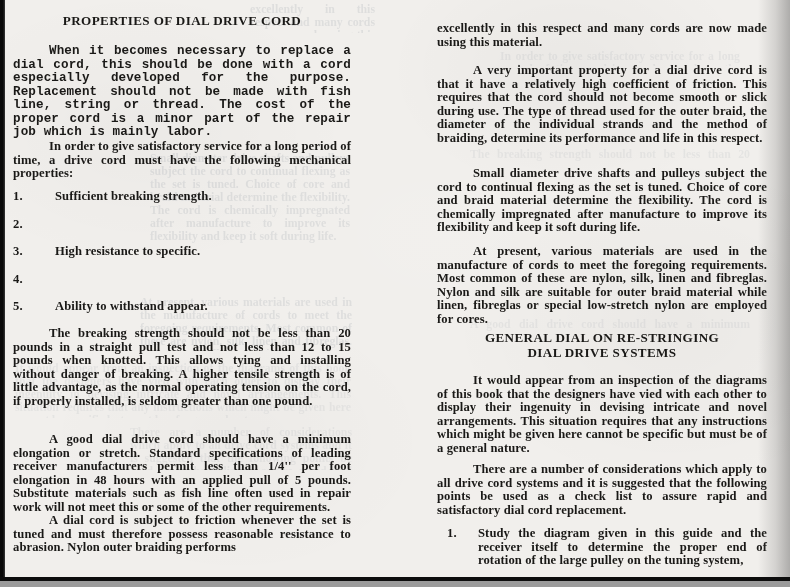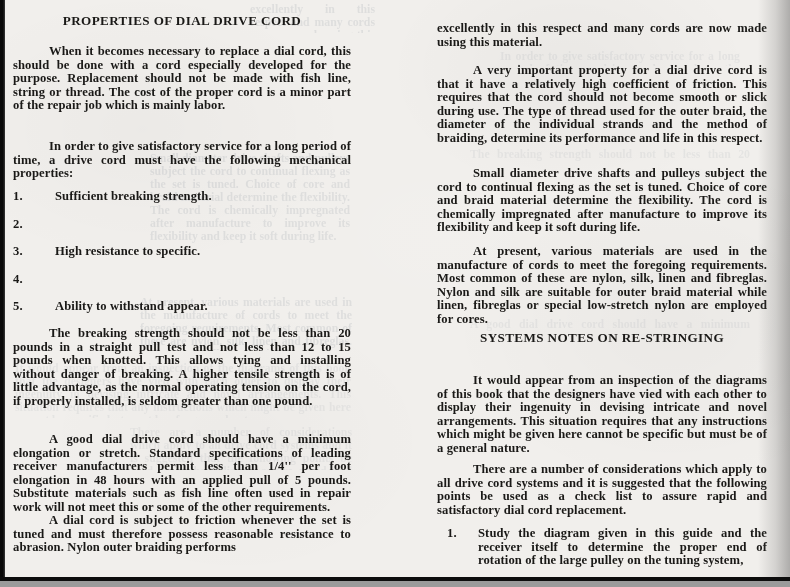--- a/index.html
+++ b/index.html
@@ -67,21 +67,21 @@
 <div class="ghost" style="left:150px; top:152px; width:200px; height:96px;">Small diameter drive shafts and pulleys subject the cord to continual flexing as the set is tuned. Choice of core and braid material determine the flexibility. The cord is chemically impregnated after manufacture to improve its flexibility and keep it soft during life.</div>
 <div class="ghost" style="left:140px; top:296px; width:212px; height:54px;">At present, various materials are used in the manufacture of cords to meet the foregoing requirements. Most common of these are nylon, silk, linen and fibreglas. Nylon and silk are suitable for outer braid material while linen, fibreglas or special low-stretch nylon are employed for cores.</div>
 <div class="ghost" style="left:15px;  top:362px; width:336px; height:56px; opacity:0.10;">It would appear from an inspection of the diagrams of this book that the designers have vied with each other to display their ingenuity in devising intricate and novel arrangements. This situation requires that any instructions which might be given here cannot be specific but must be of a general nature.</div>
 <div class="ghost" style="left:130px; top:426px; width:222px; height:44px; opacity:0.10;">There are a number of considerations which apply to all drive cord systems and it is suggested that the following points be used as a check list to assure rapid and satisfactory dial cord replacement.</div>
 <div class="ghost" style="left:500px; top:50px;  width:240px; height:16px; opacity:0.11;">In order to give satisfactory service for a long period of time, a drive cord must have the following mechanical properties:</div>
 <div class="ghost" style="left:470px; top:148px; width:280px; height:14px; opacity:0.10;">The breaking strength should not be less than 20 pounds in a straight pull test and not less than 12 to 15 pounds when knotted. This allows tying and installing without danger of breaking. A higher tensile strength is of little advantage, as the normal operating tension on the cord, if properly installed, is seldom greater than one pound.</div>
 <div class="ghost" style="left:470px; top:318px; width:280px; height:13px; opacity:0.10;">A good dial drive cord should have a minimum elongation or stretch. Standard specifications of leading receiver manufacturers permit less than 1/4'' per foot elongation in 48 hours with an applied pull of 5 pounds. Substitute materials such as fish line often used in repair work will not meet this or some of the other requirements.</div>
 
 <div class="col col-left">
   <div class="blk heading" style="top:14px;">PROPERTIES OF DIAL DRIVE CORD</div>
-  <p class="blk ind" style="top:45px;">When it becomes necessary to replace a dial cord, this should be done with a cord especially developed for the purpose. Replacement should not be made with fish line, string or thread. The cost of the proper cord is a minor part of the repair job which is mainly labor.</p>
+  <p class="blk ind" style="top:45px;font-family:Liberation Mono, monospace;">When it becomes necessary to replace a dial cord, this should be done with a cord especially developed for the purpose. Replacement should not be made with fish line, string or thread. The cost of the proper cord is a minor part of the repair job which is mainly labor.</p>
   <p class="blk ind" style="top:140px;">In order to give satisfactory service for a long period of time, a drive cord must have the following mechanical properties:</p>
 
   <div class="list-item" style="top:190px;">
     <span class="num">1.</span>
     <div class="body">Sufficient breaking strength.</div>
   </div>
   <div class="list-item" style="top:218px;">
     <span class="num">2.</span>
   </div>
   <div class="list-item" style="top:245px;">
@@ -101,21 +101,22 @@
   <p class="blk ind" style="top:514px;">A dial cord is subject to friction whenever the set is tuned and must therefore possess reasonable resistance to abrasion. Nylon outer braiding performs</p>
 </div>
 
 <div class="col col-right">
   <p class="blk" style="top:22px;">excellently in this respect and many cords are now made using this material.</p>
   <p class="blk ind" style="top:64px;">A very important property for a dial drive cord is that it have a relatively high coefficient of friction. This requires that the cord should not become smooth or slick during use. The type of thread used for the outer braid, the diameter of the individual strands and the method of braiding, determine its performance and life in this respect.</p>
   <p class="blk ind" style="top:167px;">Small diameter drive shafts and pulleys subject the cord to continual flexing as the set is tuned. Choice of core and braid material determine the flexibility. The cord is chemically impregnated after manufacture to improve its flexibility and keep it soft during life.</p>
   <p class="blk ind" style="top:245px;">At present, various materials are used in the manufacture of cords to meet the foregoing requirements. Most common of these are nylon, silk, linen and fibreglas. Nylon and silk are suitable for outer braid material while linen, fibreglas or special low-stretch nylon are employed for cores.</p>
 
   <div class="blk heading" style="top:331px;">
-    <div>SYSTEMS NOTES ON RE-STRINGING</div>
+    <div>GENERAL DIAL ON RE-STRINGING</div>
+    <div>DIAL DRIVE SYSTEMS</div>
   </div>
 
   <p class="blk ind" style="top:374px;">It would appear from an inspection of the diagrams of this book that the designers have vied with each other to display their ingenuity in devising intricate and novel arrangements. This situation requires that any instructions which might be given here cannot be specific but must be of a general nature.</p>
   <p class="blk ind" style="top:463px;">There are a number of considerations which apply to all drive cord systems and it is suggested that the following points be used as a check list to assure rapid and satisfactory dial cord replacement.</p>
 
   <div class="list-item" style="top:527px;">
     <span class="num">1.</span>
     <div class="body">Study the diagram given in this guide and the receiver itself to determine the proper end of rotation of the large pulley on the tuning system,</div>
   </div>
 </div>

